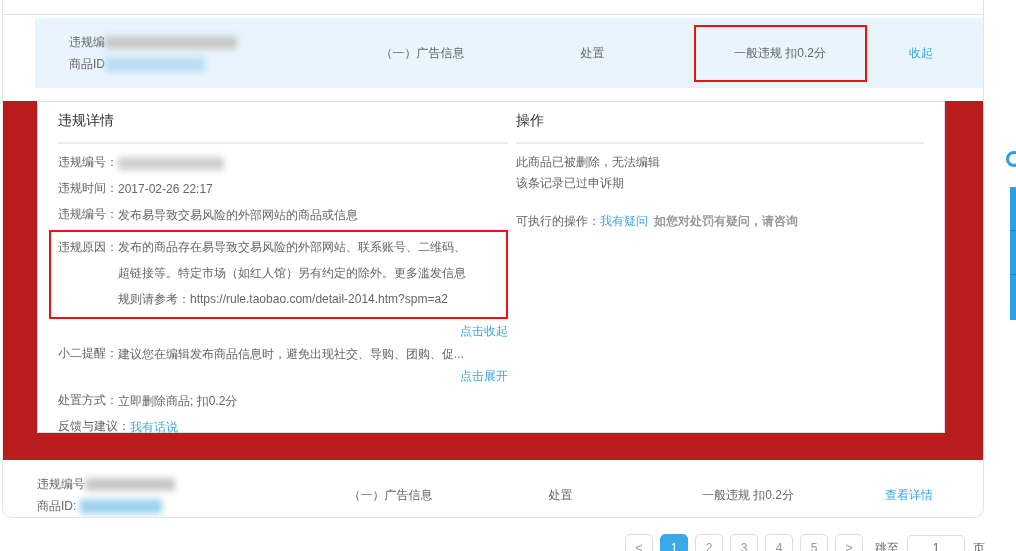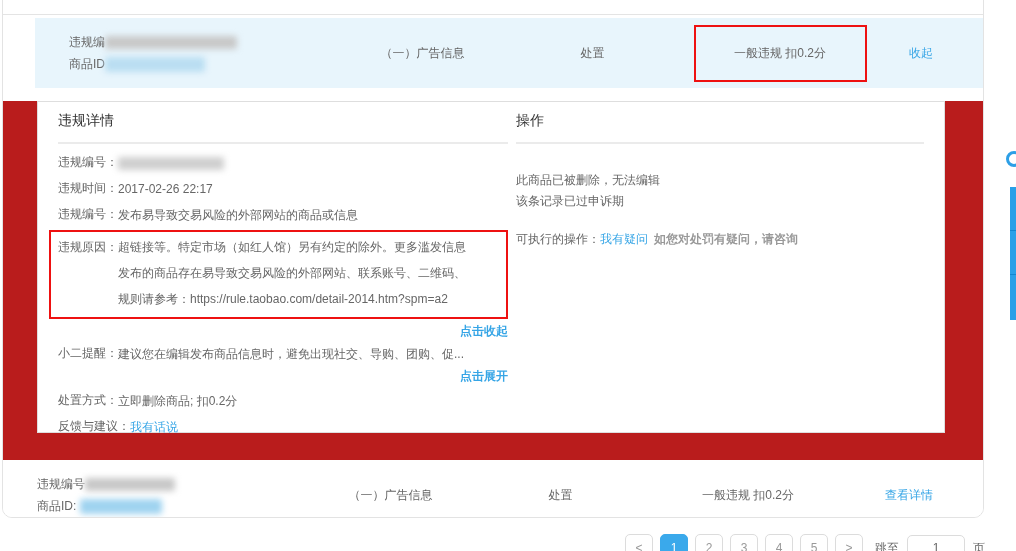--- a/index.html
+++ b/index.html
@@ -41,23 +41,23 @@
   .panel-title { font-size:14px; font-weight:400; color:#333;
     padding:10px 0 12px; border-bottom:2px solid #ebebeb; }
 
   .fields { margin-top:6px; }
   .field { display:flex; line-height:26px; }
   .field .lbl { flex:none;font-family:Liberation Mono, monospace; }
   .reason-box { border:2px solid #ee1111; margin:2px 0 2px -9px; padding:2px 4px 5px 7px;
     display:flex; }
   .reason-box .lbl { flex:none; line-height:26px; }
   .reason-lines div { line-height:26px; word-break:break-all; }
-  .toggle-line { text-align:right; line-height:20px; margin:1px 0 2px;font-weight:bold; }
-
-  .op-lines { margin-top:26px; line-height:21px; color:#666; }
+  .toggle-line { text-align:right; line-height:20px; margin:1px 0 2px; }
+
+  .op-lines { margin-top:8px; line-height:21px; color:#666; }
   .op-actions { margin-top:17px; line-height:21px; }
   .hint { color:#999; margin-left:6px;font-weight:bold; }
 
   
   .pagination { position:absolute; top:534px; right:31px; display:flex; gap:7px; align-items:flex-start; }
   .page-btn { width:28px; height:28px; border:1px solid #dcdcdc; border-radius:5px; background:#fff;
     color:#999; font-size:12px; display:flex; align-items:center; justify-content:center; cursor:pointer; }
   .page-btn.active { background:#3aa9eb; border-color:#3aa9eb; color:#fff; }
   .jump-group { display:flex; align-items:center; gap:8px; margin-left:5px; }
   .jump-group .jlabel { line-height:28px; color:#666; }
@@ -116,22 +116,22 @@
             <span>2017-02-26 22:17</span>
           </div>
           <div class="field">
             <span class="lbl">违规编号：</span>
             <span>发布易导致交易风险的外部网站的商品或信息</span>
           </div>
 
           <div class="reason-box">
             <span class="lbl">违规原因：</span>
             <div class="reason-lines">
+              <div>发布的商品存在易导致交易风险的外部网站、联系账号、二维码、</div>
               <div>超链接等。特定市场（如红人馆）另有约定的除外。更多滥发信息</div>
-              <div>发布的商品存在易导致交易风险的外部网站、联系账号、二维码、</div>
               <div>规则请参考：https://rule.taobao.com/detail-2014.htm?spm=a2</div>
             </div>
           </div>
           <div class="toggle-line">
             <a class="link">点击收起</a>
           </div>
 
           <div class="field" style="line-height:22px">
             <span class="lbl">小二提醒：</span>
             <span>建议您在编辑发布商品信息时，避免出现社交、导购、团购、促...</span>

